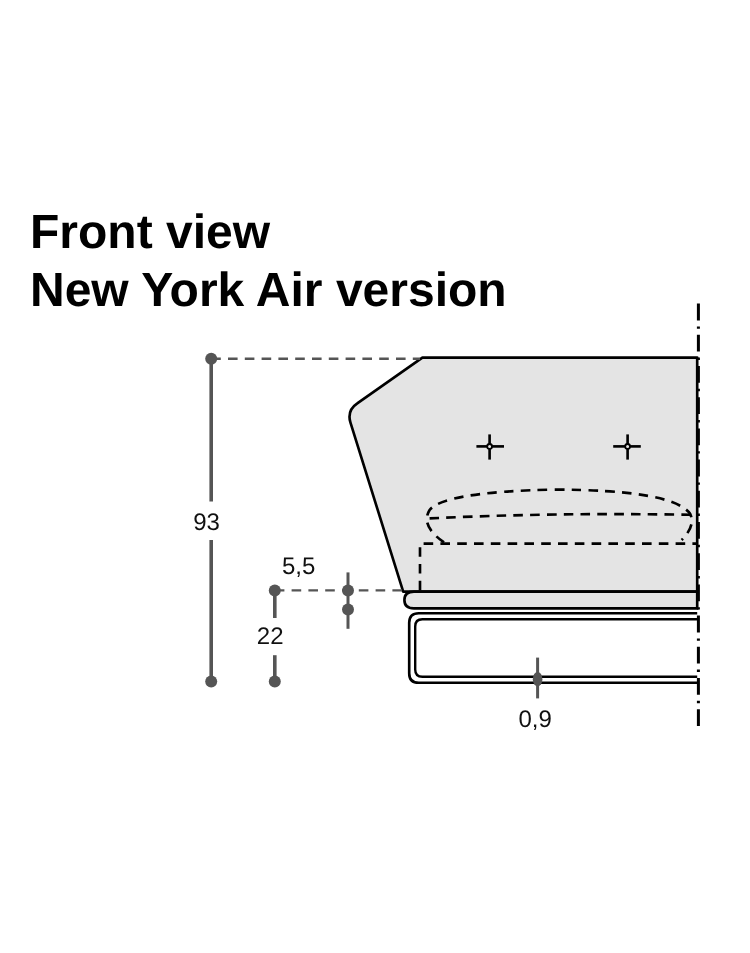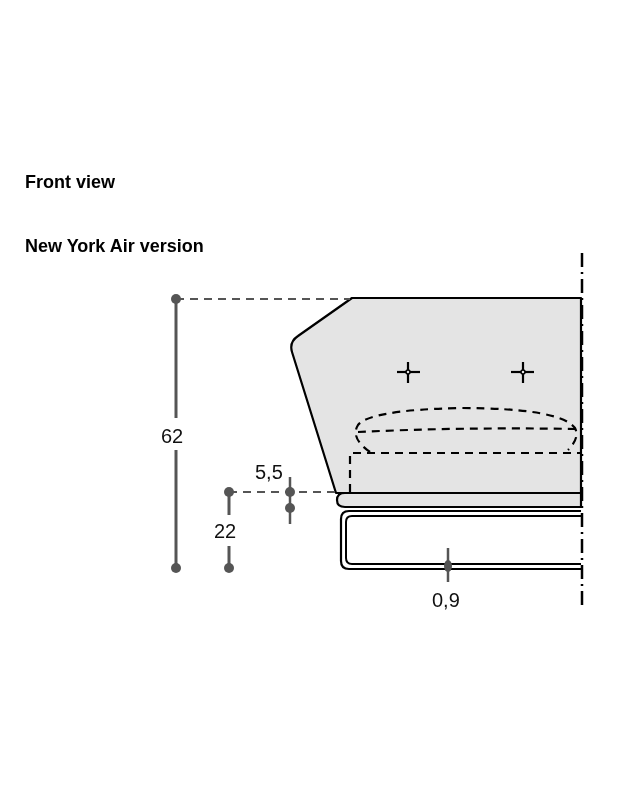--- a/index.html
+++ b/index.html
@@ -12,36 +12,36 @@
       height: 794px;
       position: relative;
       overflow: hidden;
       font-family: "Liberation Sans", sans-serif;
     }
     .heading {
       position: absolute;
       left: 25px;
       margin: 0;
       font-weight: bold;
-      font-size: 18px;
+      font-size: 40px;
       color: #000000;
       letter-spacing: 0px;
       font-family: "Liberation Sans", sans-serif;
     }
     #title { top: 172px; }
-    #subtitle { top: 236px; }
+    #subtitle { top: 220px; }
     .dim-label {
       position: absolute;
       font-size: 20px;
       color: #111111;
       font-family: "Liberation Sans", sans-serif;
       line-height: 1;
     }
     #dim-93 { left: 161px; top: 426px; }
-    #dim-55 { left: 255px; top: 462px; }
+    #dim-55 { left: 235px; top: 462px; }
     #dim-26 { left: 214px; top: 521px; }
     #dim-16 { left: 432px; top: 590px; }
     svg#drawing {
       position: absolute;
       left: 0;
       top: 0;
     }
   </style>
 </head>
 <body>
@@ -109,16 +109,16 @@
     <circle cx="290" cy="492" r="5" stroke="none"></circle>
     <circle cx="290" cy="508" r="5" stroke="none"></circle>
   </g>
 
   <g stroke="#555" fill="#555">
     <line x1="448" y1="548" x2="448" y2="582" stroke-width="2.5"></line>
     <ellipse cx="448" cy="566" rx="4" ry="6" stroke="none"></ellipse>
   </g>
 </svg>
 
-<div id="dim-93" class="dim-label">62</div>
+<div id="dim-93" class="dim-label">93</div>
 <div id="dim-55" class="dim-label">5,5</div>
 <div id="dim-26" class="dim-label">22</div>
 <div id="dim-16" class="dim-label">0,9</div>
 
 </body></html>

